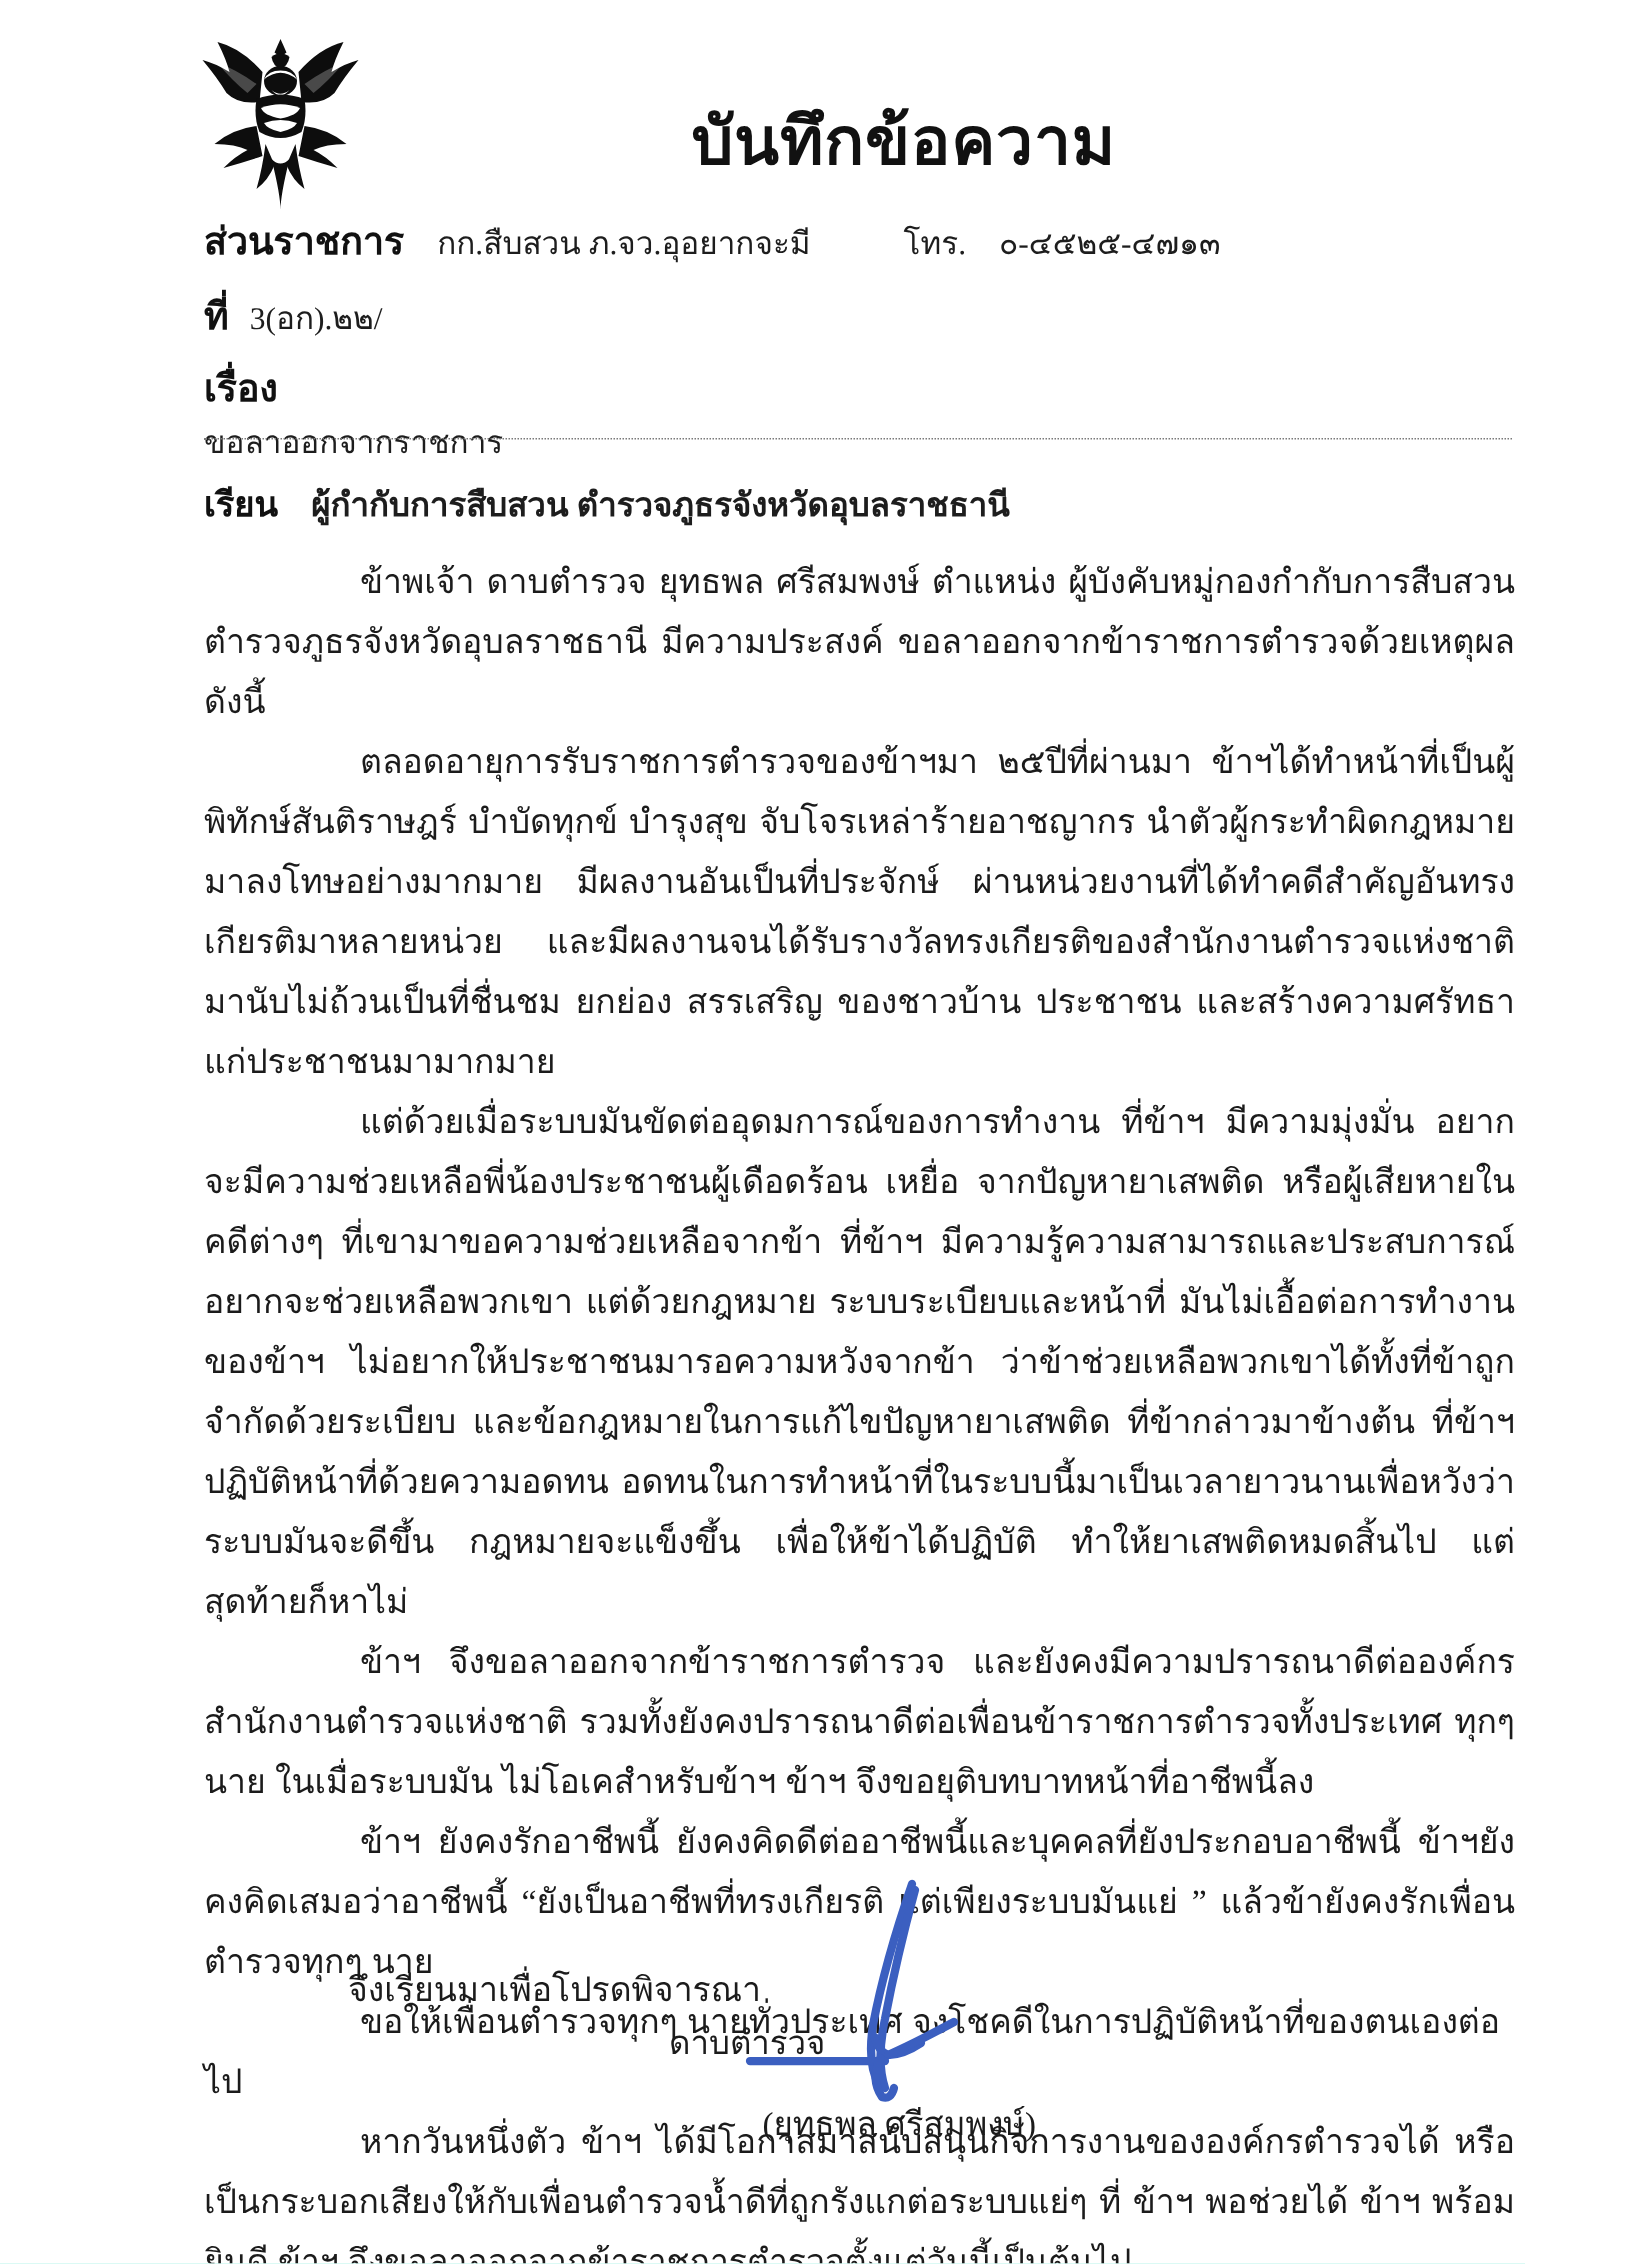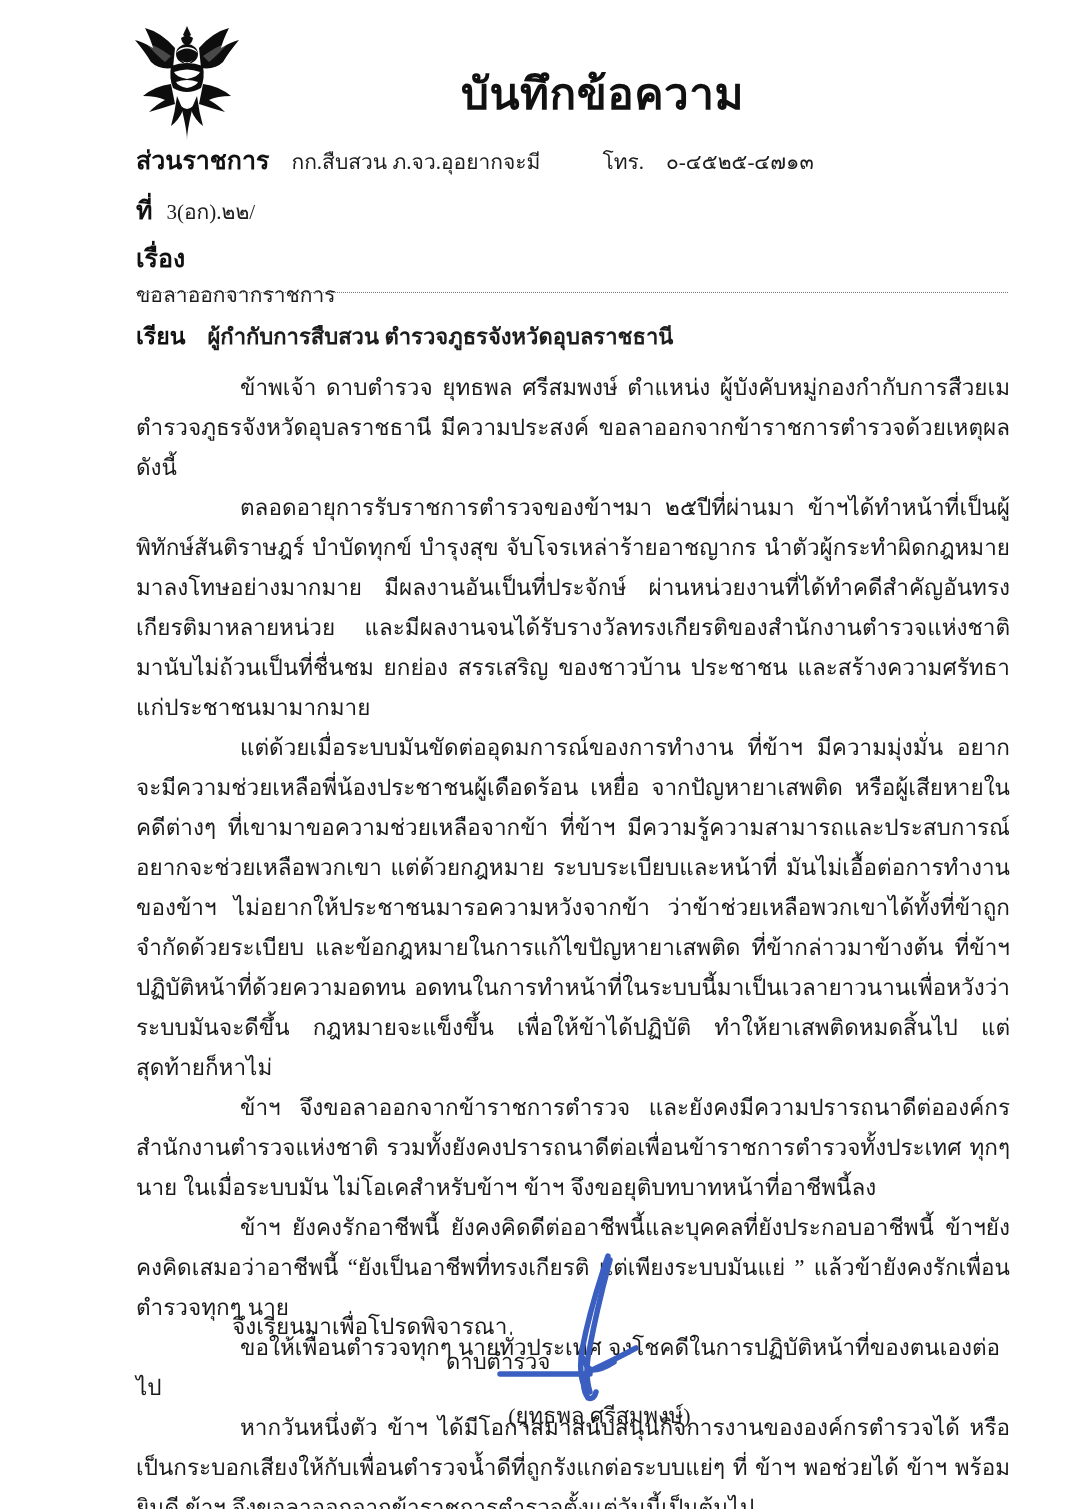--- a/index.html
+++ b/index.html
@@ -230,21 +230,21 @@
     </div>
 
     <div class="divider"></div>
 
     <div id="row-attn">
       <span class="field-label">เรียน</span>
       <span class="field-value">ผู้กำกับการสืบสวน ตำรวจภูธรจังหวัดอุบลราชธานี</span>
     </div>
 
     <div class="body-block">
-      <p class="para indent">ข้าพเจ้า ดาบตำรวจ ยุทธพล ศรีสมพงษ์ ตำแหน่ง ผู้บังคับหมู่กองกำกับการสืวยเม ตำรวจภูธรจังหวัดอุบลราชธานี มีความประสงค์ ขอลาออกจากข้าราชการตำรวจด้วยเหตุผล ดังนี้</p>
+      <p class="para indent">ข้าพเจ้า ดาบตำรวจ ยุทธพล ศรีสมพงษ์ ตำแหน่ง ผู้บังคับหมู่กองกำกับการสืบสวน ตำรวจภูธรจังหวัดอุบลราชธานี มีความประสงค์ ขอลาออกจากข้าราชการตำรวจด้วยเหตุผล ดังนี้</p>
       <p class="para indent">ตลอดอายุการรับราชการตำรวจของข้าฯมา ๒๕ปีที่ผ่านมา ข้าฯได้ทำหน้าที่เป็นผู้พิทักษ์สันติราษฎร์ บำบัดทุกข์ บำรุงสุข จับโจรเหล่าร้ายอาชญากร นำตัวผู้กระทำผิดกฎหมายมาลงโทษอย่างมากมาย มีผลงานอันเป็นที่ประจักษ์ ผ่านหน่วยงานที่ได้ทำคดีสำคัญอันทรงเกียรติมาหลายหน่วย และมีผลงานจนได้รับรางวัลทรงเกียรติของสำนักงานตำรวจแห่งชาติมานับไม่ถ้วนเป็นที่ชื่นชม ยกย่อง สรรเสริญ ของชาวบ้าน ประชาชน และสร้างความศรัทธาแก่ประชาชนมามากมาย</p>
       <p class="para indent">แต่ด้วยเมื่อระบบมันขัดต่ออุดมการณ์ของการทำงาน ที่ข้าฯ มีความมุ่งมั่น อยากจะมีความช่วยเหลือพี่น้องประชาชนผู้เดือดร้อน เหยื่อ จากปัญหายาเสพติด หรือผู้เสียหายในคดีต่างๆ ที่เขามาขอความช่วยเหลือจากข้า ที่ข้าฯ มีความรู้ความสามารถและประสบการณ์ อยากจะช่วยเหลือพวกเขา แต่ด้วยกฎหมาย ระบบระเบียบและหน้าที่ มันไม่เอื้อต่อการทำงานของข้าฯ  ไม่อยากให้ประชาชนมารอความหวังจากข้า ว่าข้าช่วยเหลือพวกเขาได้ทั้งที่ข้าถูกจำกัดด้วยระเบียบ และข้อกฎหมายในการแก้ไขปัญหายาเสพติด ที่ข้ากล่าวมาข้างต้น ที่ข้าฯ ปฏิบัติหน้าที่ด้วยความอดทน อดทนในการทำหน้าที่ในระบบนี้มาเป็นเวลายาวนานเพื่อหวังว่าระบบมันจะดีขึ้น กฎหมายจะแข็งขึ้น เพื่อให้ข้าได้ปฏิบัติ ทำให้ยาเสพติดหมดสิ้นไป แต่สุดท้ายก็หาไม่</p>
       <p class="para indent">ข้าฯ จึงขอลาออกจากข้าราชการตำรวจ และยังคงมีความปรารถนาดีต่อองค์กรสำนักงานตำรวจแห่งชาติ รวมทั้งยังคงปรารถนาดีต่อเพื่อนข้าราชการตำรวจทั้งประเทศ ทุกๆ นาย ในเมื่อระบบมัน ไม่โอเคสำหรับข้าฯ ข้าฯ จึงขอยุติบทบาทหน้าที่อาชีพนี้ลง</p>
       <p class="para indent">ข้าฯ ยังคงรักอาชีพนี้ ยังคงคิดดีต่ออาชีพนี้และบุคคลที่ยังประกอบอาชีพนี้ ข้าฯยังคงคิดเสมอว่าอาชีพนี้ “ยังเป็นอาชีพที่ทรงเกียรติ แต่เพียงระบบมันแย่ ” แล้วข้ายังคงรักเพื่อนตำรวจทุกๆ นาย</p>
       <p class="para indent last-line-left">ขอให้เพื่อนตำรวจทุกๆ นายทั่วประเทศ จงโชคดีในการปฏิบัติหน้าที่ของตนเองต่อไป</p>
       <p class="para indent">หากวันหนึ่งตัว ข้าฯ ได้มีโอกาสมาสนับสนุนกิจการงานขององค์กรตำรวจได้ หรือเป็นกระบอกเสียงให้กับเพื่อนตำรวจน้ำดีที่ถูกรังแกต่อระบบแย่ๆ ที่ ข้าฯ พอช่วยได้ ข้าฯ พร้อมยินดี  ข้าฯ จึงขอลาออกจากข้าราชการตำรวจตั้งแต่วันนี้เป็นต้นไป</p>
 
     </div>
 
     <div class="closing">จึงเรียนมาเพื่อโปรดพิจารณา</div>

